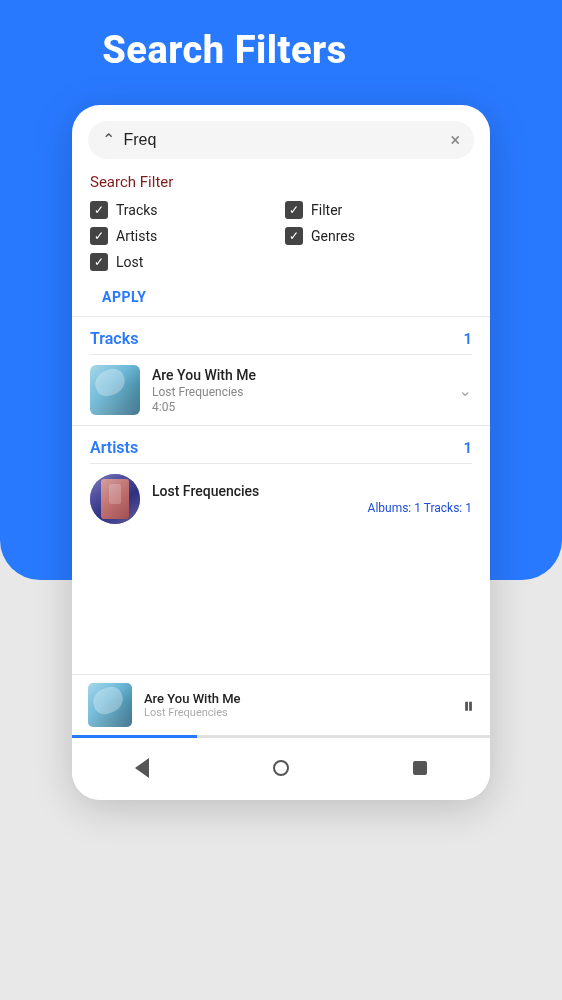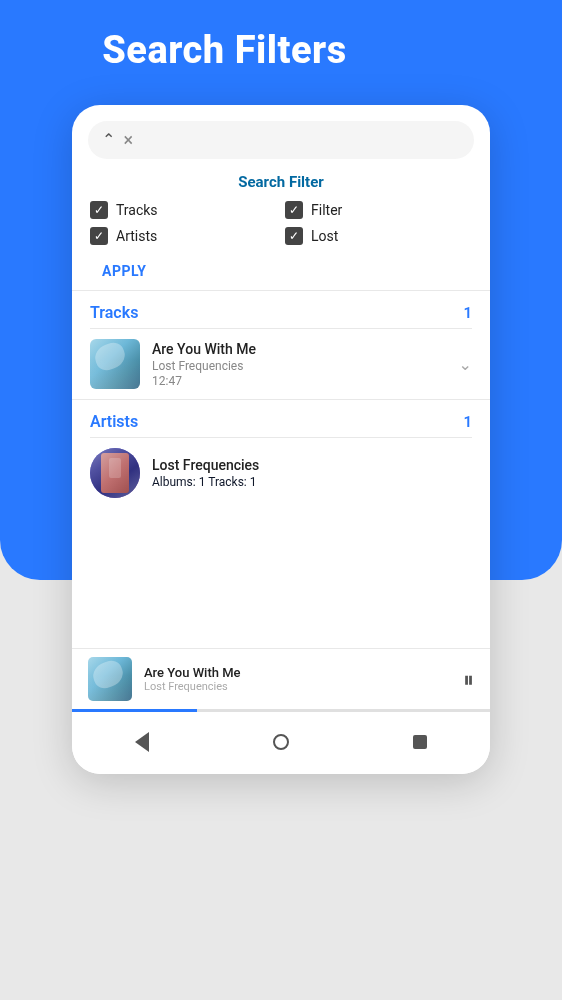--- a/index.html
+++ b/index.html
@@ -77,25 +77,24 @@
       font-size: 18px;
       cursor: pointer;
       line-height: 1;
     }
 
     
     .filter-section {
       padding: 14px 18px 4px 18px;
     }
     .filter-title {
-      color: #0369a1;
+      color: #7f1d1d;
       font-size: 15px;
-      font-weight: 700;
+      font-weight: 400;
       margin-bottom: 10px;
-      text-align: center;
     }
     .filter-grid {
       display: grid;
       grid-template-columns: 1fr 1fr;
       row-gap: 8px;
       column-gap: 8px;
       margin-bottom: 6px;
     }
     .filter-item {
       display: flex;
@@ -270,22 +269,23 @@
     .artist-info {
       flex: 1;
     }
     .artist-name {
       font-size: 14px;
       font-weight: 500;
       color: #222;
     }
     .artist-meta {
       font-size: 12px;
-      color: #0f172a;
+      color: #1d4ed8;
       margin-top: 2px;
+      text-align: right;
     }
 
     
     .empty-space {
       height: 140px;
     }
 
     
     .now-playing {
       display: flex;
@@ -382,20 +382,21 @@
 <body>
 
 <div class="blue-bg"></div>
 
 <span class="page-title">Search Filters</span>
 
 <div class="phone-card">
 
   <div class="search-bar">
     <span class="chevron-up">⌃</span>
+    <input class="search-input" type="text" value="Freq" style="">
     <span class="search-clear">×</span>
   </div>
 
   <div class="filter-section">
     <div class="filter-title">Search Filter</div>
     <div class="filter-grid">
 
       <div class="filter-item">
         <div class="checkbox"></div>
         <span>Tracks</span>
@@ -403,20 +404,24 @@
       <div class="filter-item">
         <div class="checkbox"></div>
         <span>Filter</span>
       </div>
 
       <div class="filter-item">
         <div class="checkbox"></div>
         <span>Artists</span>
       </div>
 
+      <div class="filter-item">
+        <div class="checkbox"></div>
+        <span>Genres</span>
+      </div>
       <div class="filter-item">
         <div class="checkbox"></div>
         <span>Lost</span>
       </div>
     </div>
   </div>
   <div class="apply-btn">
     <span>APPLY</span>
   </div>
 
@@ -428,21 +433,21 @@
       <span class="section-count">1</span>
     </div>
     <div class="track-item">
       <div class="track-thumb">
         <div class="track-thumb-splash"></div>
         <div class="track-thumb-inner"></div>
       </div>
       <div class="track-info">
         <div class="track-name">Are You With Me</div>
         <div class="track-artist">Lost Frequencies</div>
-        <div class="track-duration">12:47</div>
+        <div class="track-duration">4:05</div>
       </div>
       <span class="track-chevron">⌄</span>
     </div>
   </div>
 
   <div class="divider"></div>
 
   <div class="results-section">
     <div class="section-header">
       <span class="section-title">Artists</span>

